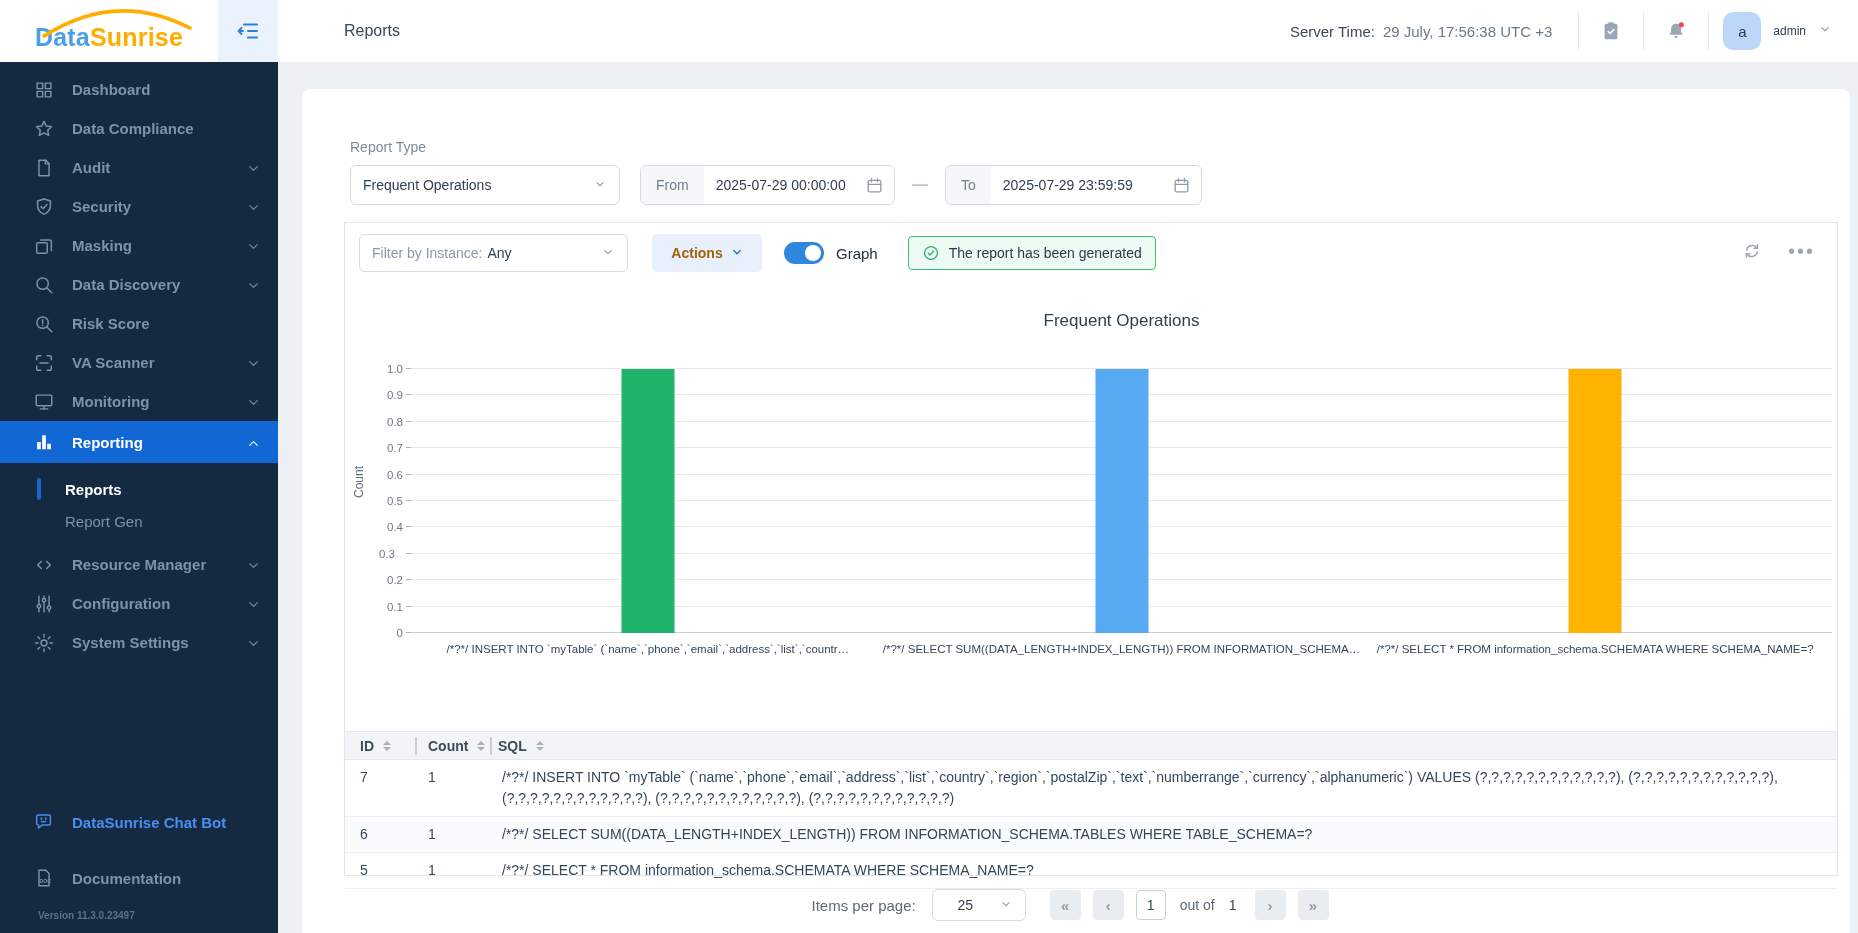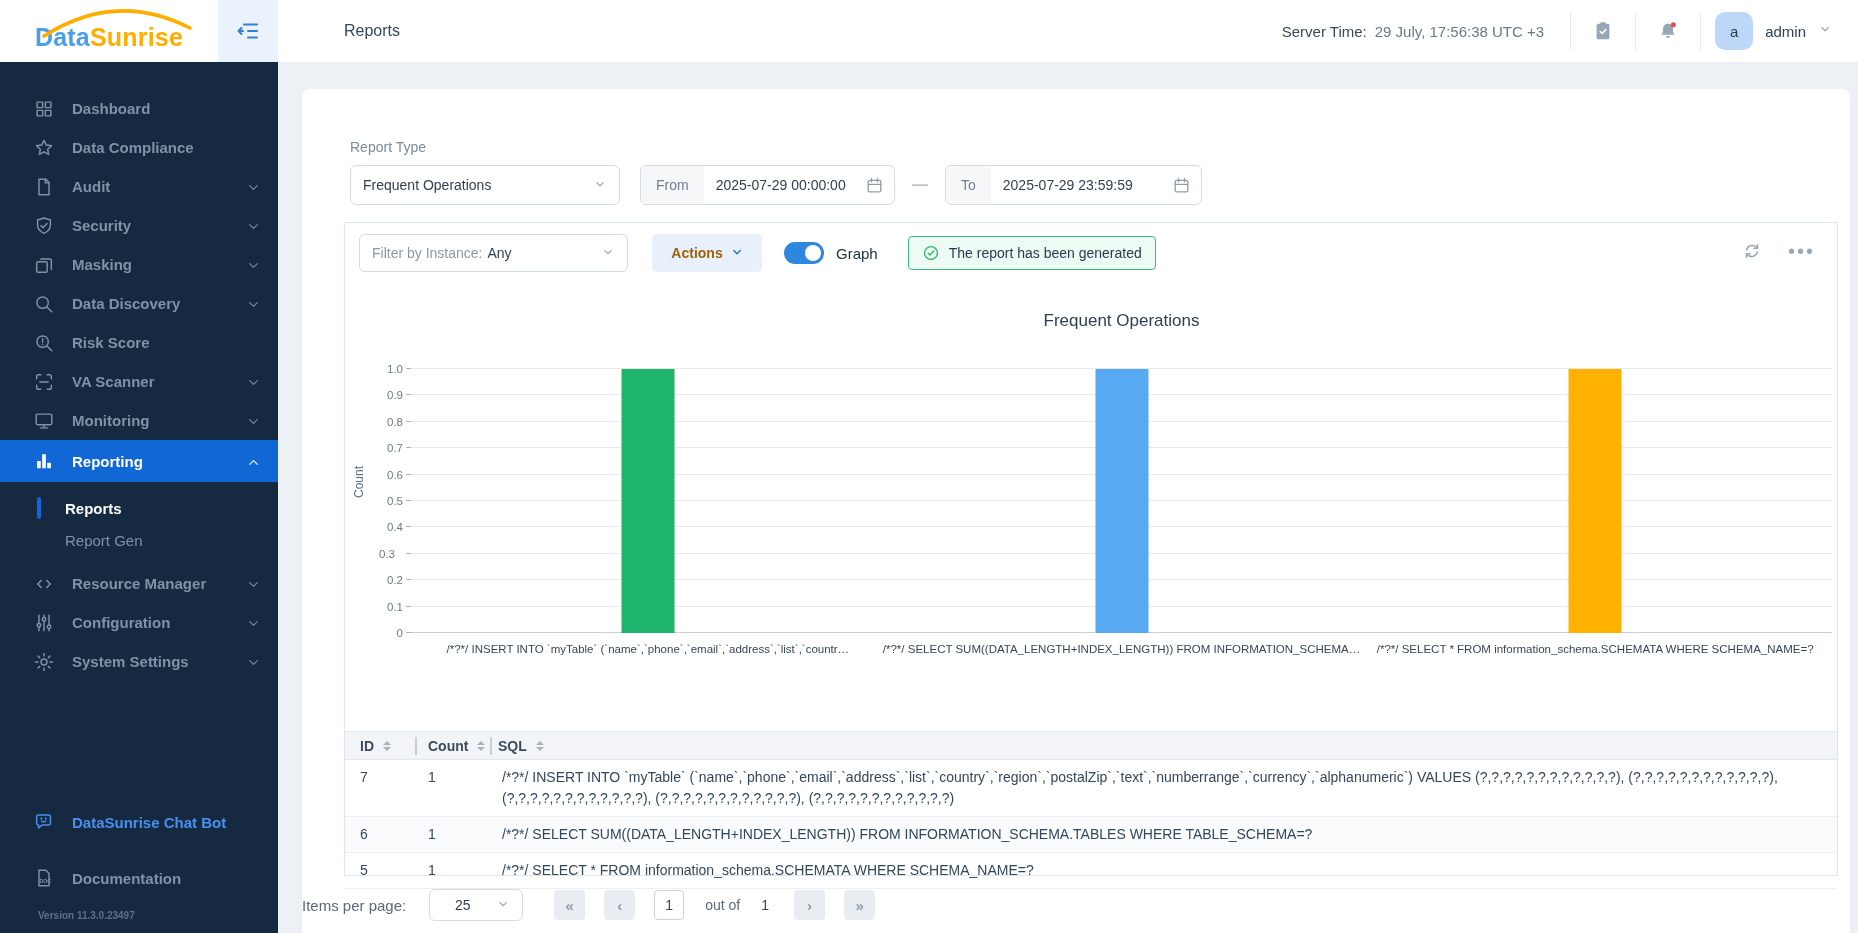--- a/index.html
+++ b/index.html
@@ -17,26 +17,26 @@
   .page-title { margin-left:66px; font-size:16px; color:#33475b; }
   .header-right { margin-left:auto; display:flex; align-items:center; height:60px; }
   .server-time-label { font-size:15px; color:#3c4958; margin-right:8px; }
   .server-time-value { font-size:15px; color:#6a7988; }
   .hdr-div { width:1px; height:38px; background:#e6eaef; margin:0 0; }
   .hdr-icon-btn { width:64px; height:62px; background:none; border:none; display:flex; align-items:center; justify-content:center; cursor:pointer; position:relative; }
   .hdr-icon-btn svg { width:22px; height:22px; }
   .server-time { display:flex; align-items:center; margin-right:26px; }
   .user-chip { display:flex; align-items:center; gap:12px; padding:0 26px 0 14px; cursor:pointer; height:62px; }
   .avatar { width:38px; height:38px; border-radius:10px; background:#bcd7f8; color:#2b3a4d; font-size:15px; display:flex; align-items:center; justify-content:center; }
-  .user-name { font-size:15px; color:#2e3f52; }
+  .user-name { font-size:12px; color:#2e3f52; }
   .chev-sm svg { width:14px; height:14px; stroke:#8e9dac; fill:none; stroke-width:2; stroke-linecap:round; stroke-linejoin:round; }
 
   
   .sidebar { position:absolute; top:62px; left:0; bottom:0; width:278px; background:#152a40; overflow:hidden; }
-  .nav { padding-top:27px; }
+  .nav { padding-top:8px; }
   .nav-item { display:flex; align-items:center; height:39px; padding:0 18px 0 33px; color:#7f92a6; font-size:15px; font-weight:bold; cursor:pointer; }
   .nav-icon { width:22px; height:22px; margin-right:17px; flex:none; }
   .nav-icon svg { width:22px; height:22px; fill:none; stroke:currentColor; stroke-width:1.6; stroke-linecap:round; stroke-linejoin:round; }
   .nav-label { flex:1; white-space:nowrap; }
   .nav-caret { width:13px; height:13px; opacity:.9; }
   .nav-caret svg { width:13px; height:13px; fill:none; stroke:currentColor; stroke-width:2.2; stroke-linecap:round; stroke-linejoin:round; }
   .nav-item.active { background:#1168d4; color:#fff; height:42px; }
   .submenu { padding:10px 0 8px 0; }
   .submenu-item { position:relative; display:flex; align-items:center; height:32px; padding-left:65px; font-size:15px; color:#7f92a6; cursor:pointer; }
   .submenu-item.active { color:#fff; font-weight:bold; }
@@ -105,21 +105,21 @@
   .th .colsep { position:absolute; left:0; top:5px; width:2px; height:18px; background:#c6cfd9; }
   .sort { display:inline-flex; flex-direction:column; gap:2px; margin-left:9px; }
   .sort i { width:0; height:0; border-left:4px solid transparent; border-right:4px solid transparent; }
   .sort .up { border-bottom:4px solid #a8b2bd; } .sort .dn { border-top:4px solid #a8b2bd; }
   .tbl-row { display:grid; grid-template-columns:70px 75px 1fr; border-bottom:1px solid #edf0f3; font-size:14px; color:#33475b; }
   .tbl-row:nth-child(even){ background:#fafbfc; }
   .td { padding:7px 0; line-height:1.5; }
   .td.c1 { padding-left:15px; } .td.c2 { padding-left:13px; } .td.c3 { padding-left:12px; padding-right:22px; }
 
   
-  .pagination { display:flex; justify-content:flex-start; align-items:center; margin:13px 12px 0 0; gap:19px; }
+  .pagination { display:flex; justify-content:center; align-items:center; margin:13px 12px 0 0; gap:12px; }
   .pg-label { font-size:15px; color:#5a6a7a; margin-right:4px; }
   .pg-select { width:94px; height:32px; margin-right:12px; }
   .pg-select span:first-child { margin:0 auto; }
   .pg-btn { width:31px; height:30px; border:none; border-radius:4px; background:#e9edf2; color:#8e9dac; font-size:15px; font-weight:bold; cursor:pointer; font-family:inherit; }
   .pg-input { width:30px; height:30px; border:1px solid #c8d1da; border-radius:4px; text-align:center; font-size:14px; color:#33475b; font-family:inherit; }
   .pg-outof { font-size:14px; color:#5a6a7a; margin:0 2px; }
   .pg-total { font-size:14px; color:#33475b; margin-right:6px; }
 </style>
 </head>
 <body>

